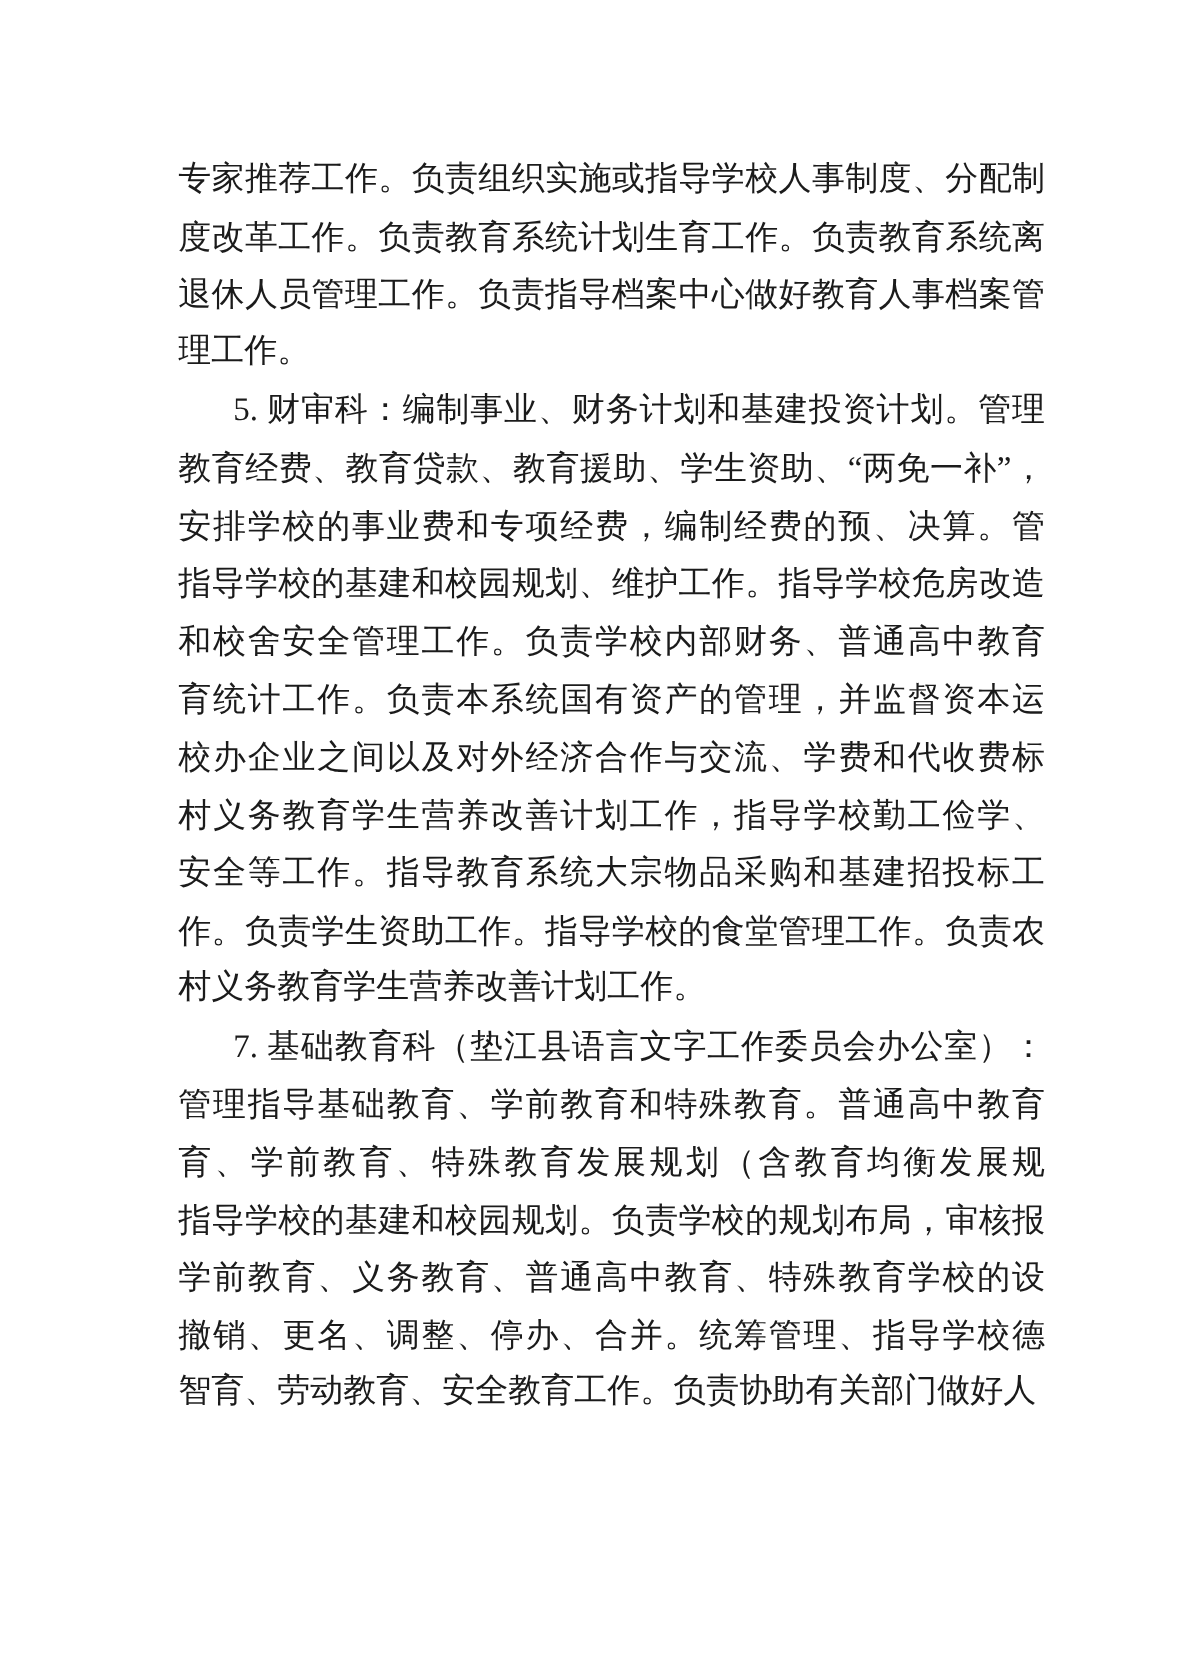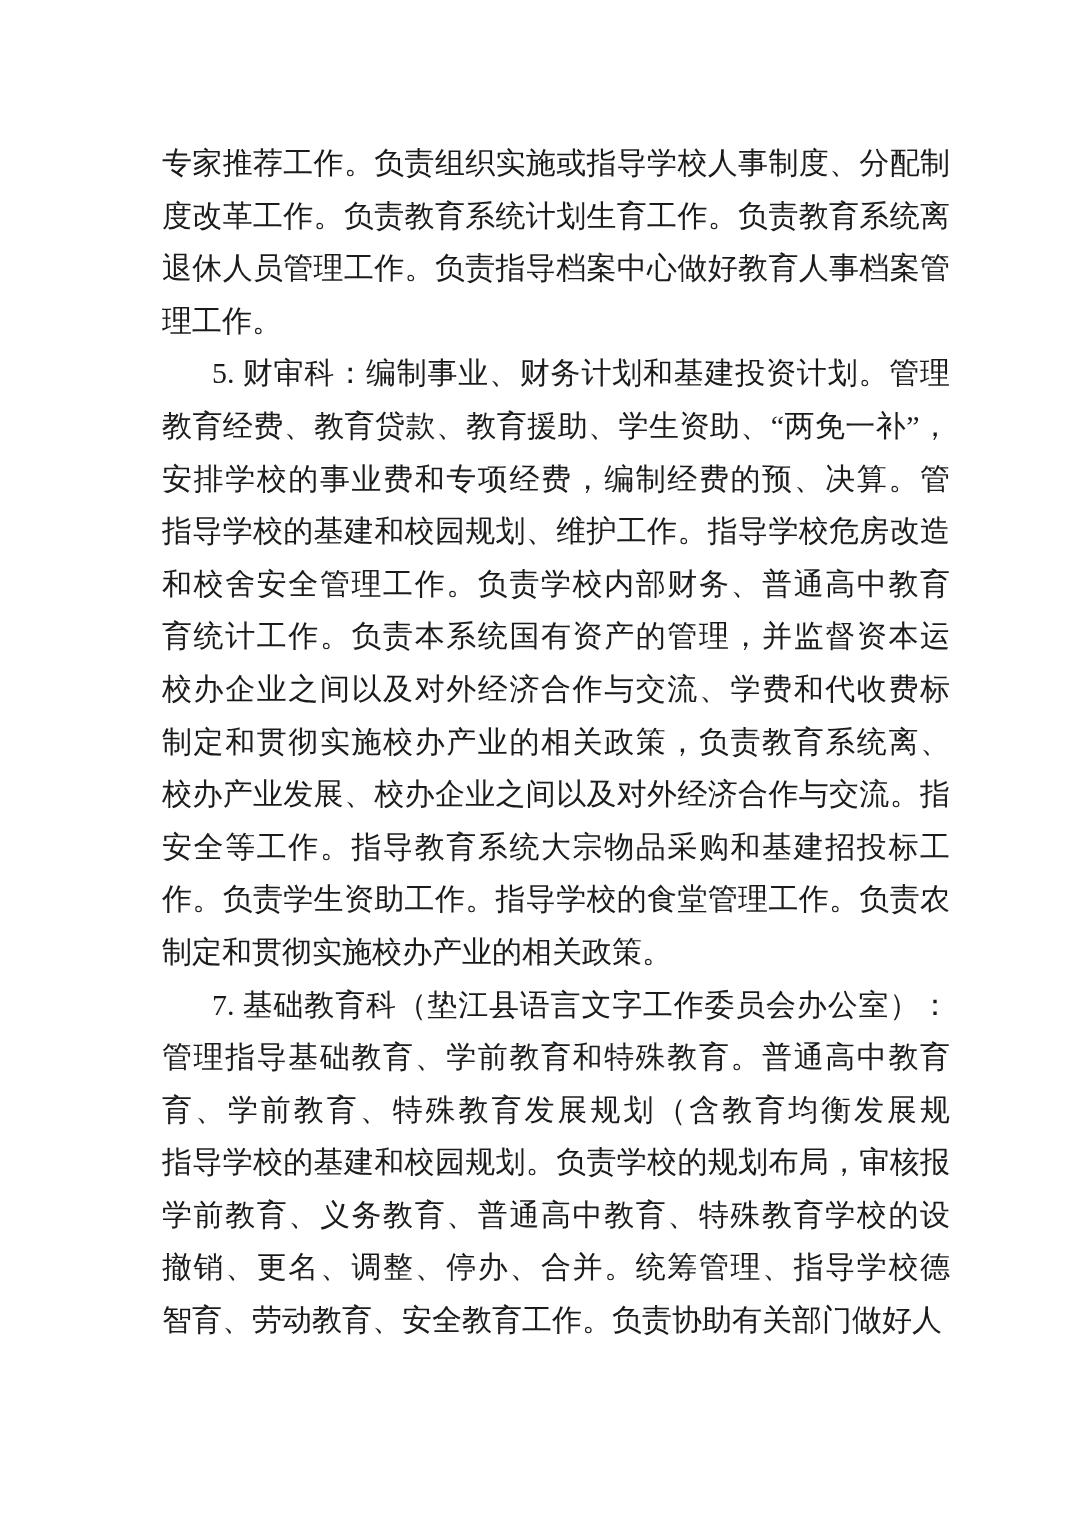--- a/index.html
+++ b/index.html
@@ -38,20 +38,21 @@
   .text-line {
     text-align: justify;
     text-align-last: justify;
     text-justify: inter-character;
     white-space: pre-wrap;
     overflow: hidden;
     height: 52.6px;
   }
   .text-line.para-end {
     text-align-last: left;
+    font-family: Liberation Mono, monospace;
   }
   .text-line.first-indent {
     text-indent: 50px;
   }
 </style>
 </head>
 <body>
 
 <div class="doc-page">
   <div class="text-block" style="color: rgb(27, 27, 27);">
@@ -62,25 +63,24 @@
         <div class="text-line para-end">理工作。</div>
       </div>
       <div class="paragraph">
         <div class="text-line first-indent">5. 财审科：编制事业、财务计划和基建投资计划。管理</div>
         <div class="text-line">教育经费、教育贷款、教育援助、学生资助、“两免一补”，</div>
         <div class="text-line">安排学校的事业费和专项经费，编制经费的预、决算。管理、</div>
         <div class="text-line">指导学校的基建和校园规划、维护工作。指导学校危房改造</div>
         <div class="text-line">和校舍安全管理工作。负责学校内部财务、普通高中教育</div>
         <div class="text-line">育统计工作。负责本系统国有资产的管理，并监督资本运营。</div>
         <div class="text-line">校办企业之间以及对外经济合作与交流、学费和代收费标准。</div>
-        <div class="text-line">制定和贯彻实施校办产业的相关政策，负责教育系统离、</div>
-        <div class="text-line">校办产业发展、校办企业之间以及对外经济合作与交流。指</div>
+        <div class="text-line">村义务教育学生营养改善计划工作，指导学校勤工俭学、</div>
         <div class="text-line">安全等工作。指导教育系统大宗物品采购和基建招投标工</div>
         <div class="text-line">作。负责学生资助工作。指导学校的食堂管理工作。负责农</div>
-        <div class="text-line para-end">制定和贯彻实施校办产业的相关政策。</div>
+        <div class="text-line para-end">村义务教育学生营养改善计划工作。</div>
       </div>
       <div class="paragraph">
         <div class="text-line first-indent">7. 基础教育科（垫江县语言文字工作委员会办公室）：</div>
         <div class="text-line">管理指导基础教育、学前教育和特殊教育。普通高中教育</div>
         <div class="text-line">育、学前教育、特殊教育发展规划（含教育均衡发展规划）、</div>
         <div class="text-line">指导学校的基建和校园规划。负责学校的规划布局，审核报批</div>
         <div class="text-line">学前教育、义务教育、普通高中教育、特殊教育学校的设置、</div>
         <div class="text-line">撤销、更名、调整、停办、合并。统筹管理、指导学校德育、</div>
         <div class="text-line para-end">智育、劳动教育、安全教育工作。负责协助有关部门做好人</div>
       </div>

